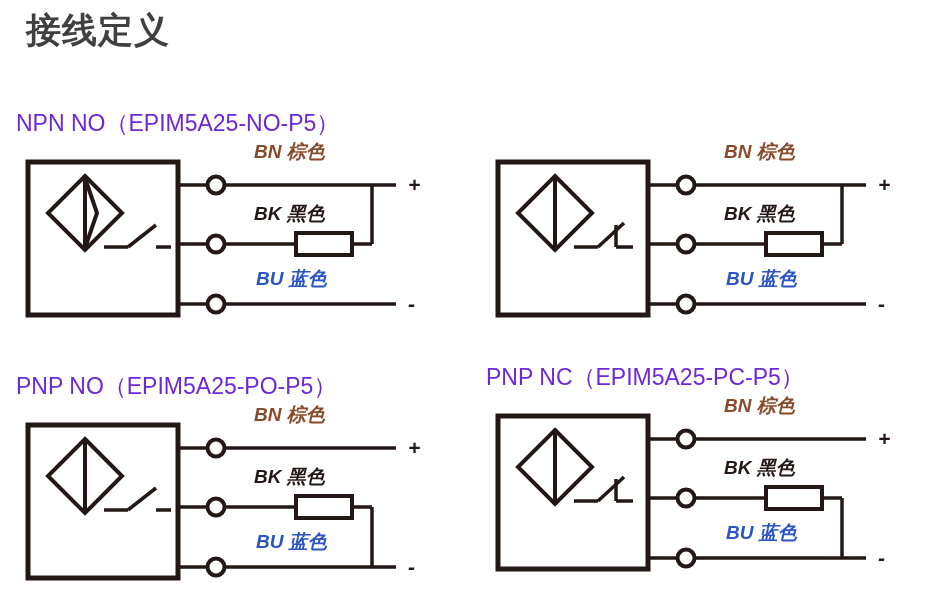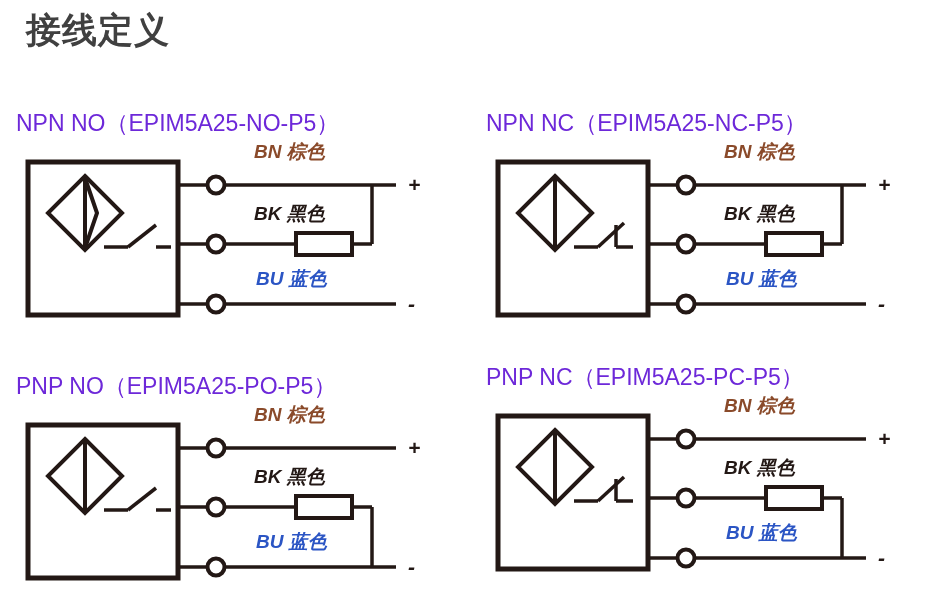--- a/index.html
+++ b/index.html
@@ -93,21 +93,20 @@
           <line x1="170" y1="178" x2="388" y2="178"></line>
         </g>
         <circle cx="208" cy="178" r="8.5" fill="#ffffff" stroke="#231815" stroke-width="4"></circle>
         <text x="248" y="159" class="lbl" fill="#2b55c4">BU 蓝色</text>
         <text x="400" y="185" class="sign">-</text>
       </svg>
     </div>
   </div>
 
   <div class="diagram-cell" style="left:478px; top:88px;">
-    <div class="cell-heading">NPN  NC（EPIM5A25-NC-P5）</div>
     <div class="cell-svg">
       <svg width="460" height="215" viewBox="0 0 460 215" xmlns="http://www.w3.org/2000/svg">
         <rect x="20" y="36" width="150" height="153" fill="#ffffff" stroke="#231815" stroke-width="5"></rect>
         <g fill="none" stroke="#231815" stroke-width="4">
           <polygon points="65,50 102,87 65,124 28,87" transform="translate(12,0)"></polygon>
           <line x1="77" y1="52" x2="77" y2="122"></line>
         </g>
 
         <g stroke="#231815" stroke-width="3.5" fill="none">
           <line x1="96" y1="121" x2="120" y2="121"></line>

